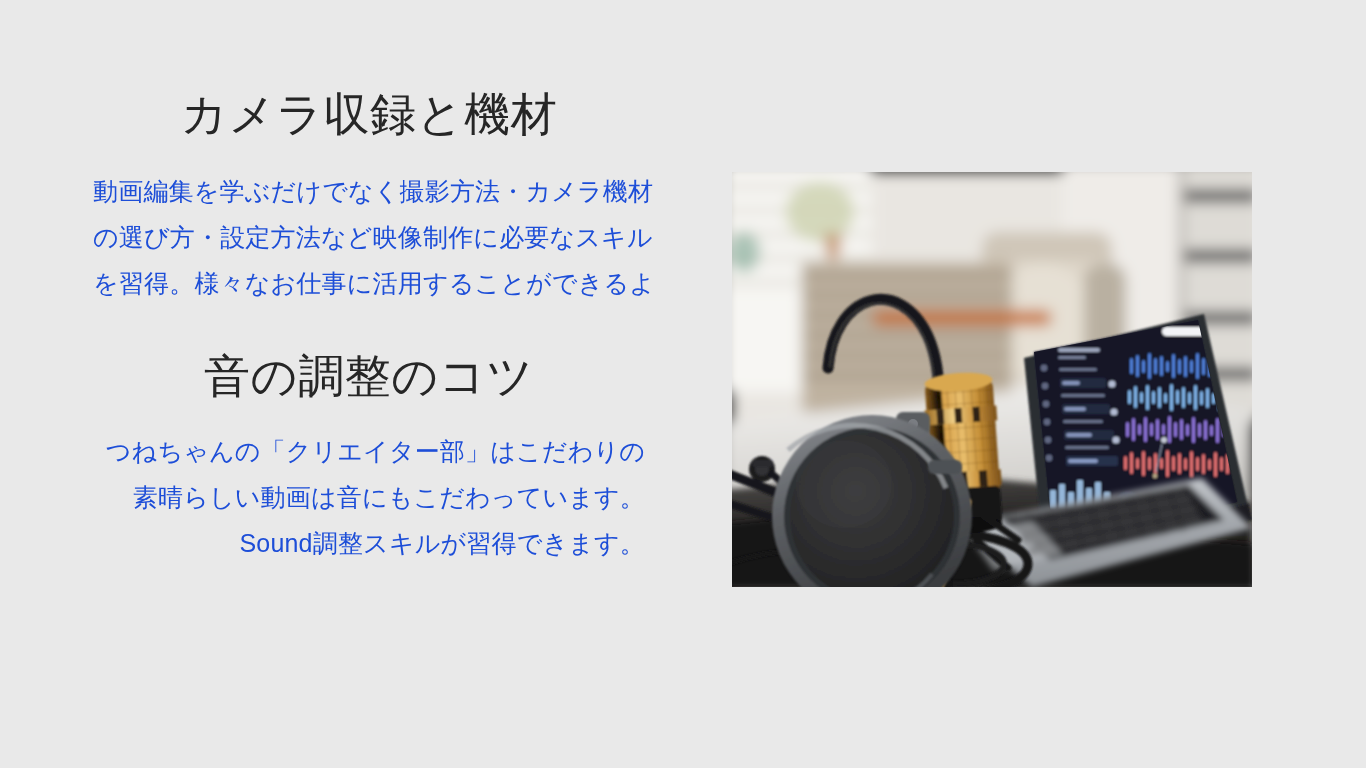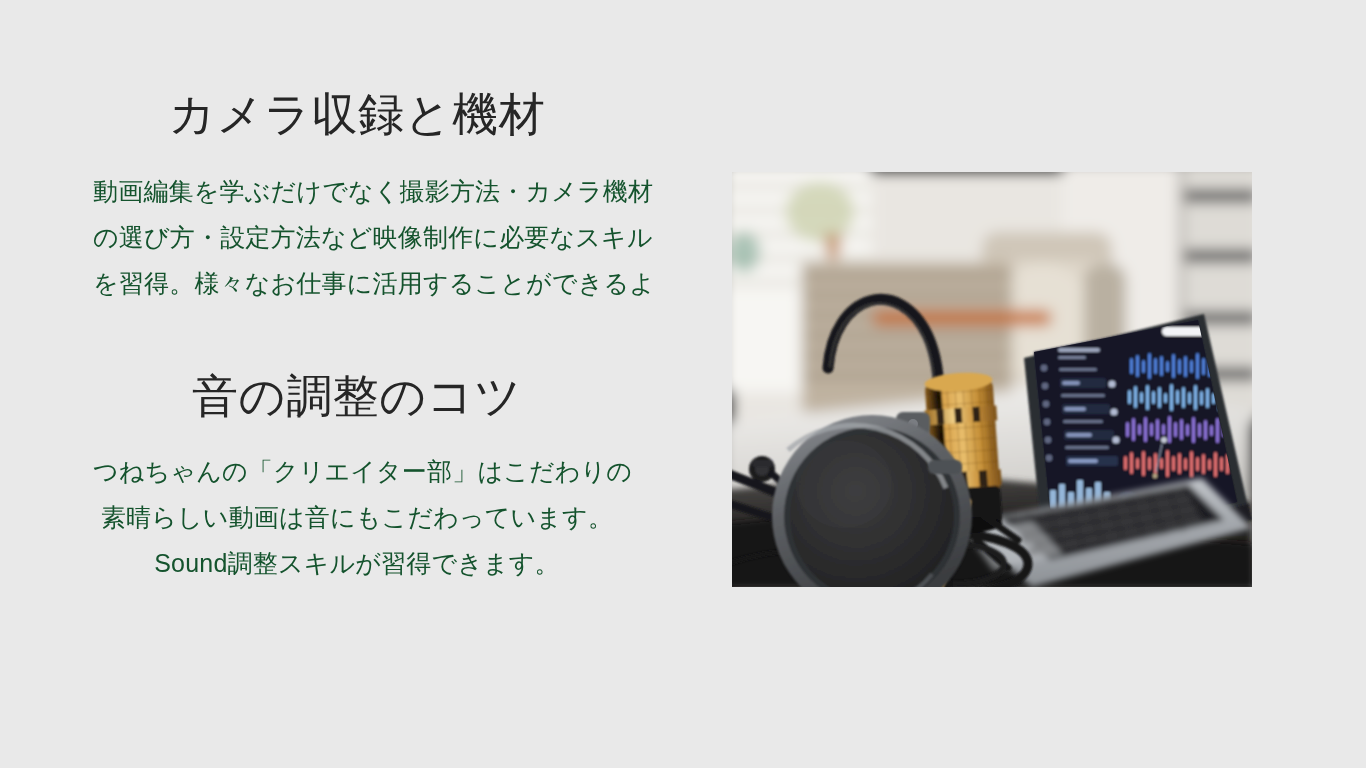--- a/index.html
+++ b/index.html
@@ -17,53 +17,53 @@
 
   .slide {
     position: absolute;
     inset: 0;
     background: #e9e9e9;
   }
 
   
   .text-column {
     position: absolute;
-    left: 81px;
+    left: 93px;
     top: 86px;
     width: 552px;
   }
 
   .section-heading {
     text-align: center;
     font-size: 46px;
     line-height: 1.26;
     font-weight: 400;
     color: #262626;
     letter-spacing: 0.5px;
     margin: 0;
     white-space: nowrap;
   }
 
   .body-paragraph {
     font-size: 25px;
     line-height: 46px;
-    color: #14532d;
-    margin: 12px;
+    color: #1d4ed8;
+    margin: 0;
     letter-spacing: 0.2px;
-    text-align: center;
+    text-align: right;
   }
 
   .body-paragraph .line {
     display: block;
     white-space: nowrap;
   }
 
   #section-1-heading { margin-bottom: 24px; }
   #section-1-body    { margin-bottom: 0; }
-  #section-2-heading { margin-top: 62px; margin-bottom: 22px; }
+  #section-2-heading { margin-top: 42px; margin-bottom: 22px; }
 
   
   .photo-frame {
     position: absolute;
     left: 732px;
     top: 172px;
     width: 520px;
     height: 415px;
     overflow: hidden;
     background: #2a2a2a;

